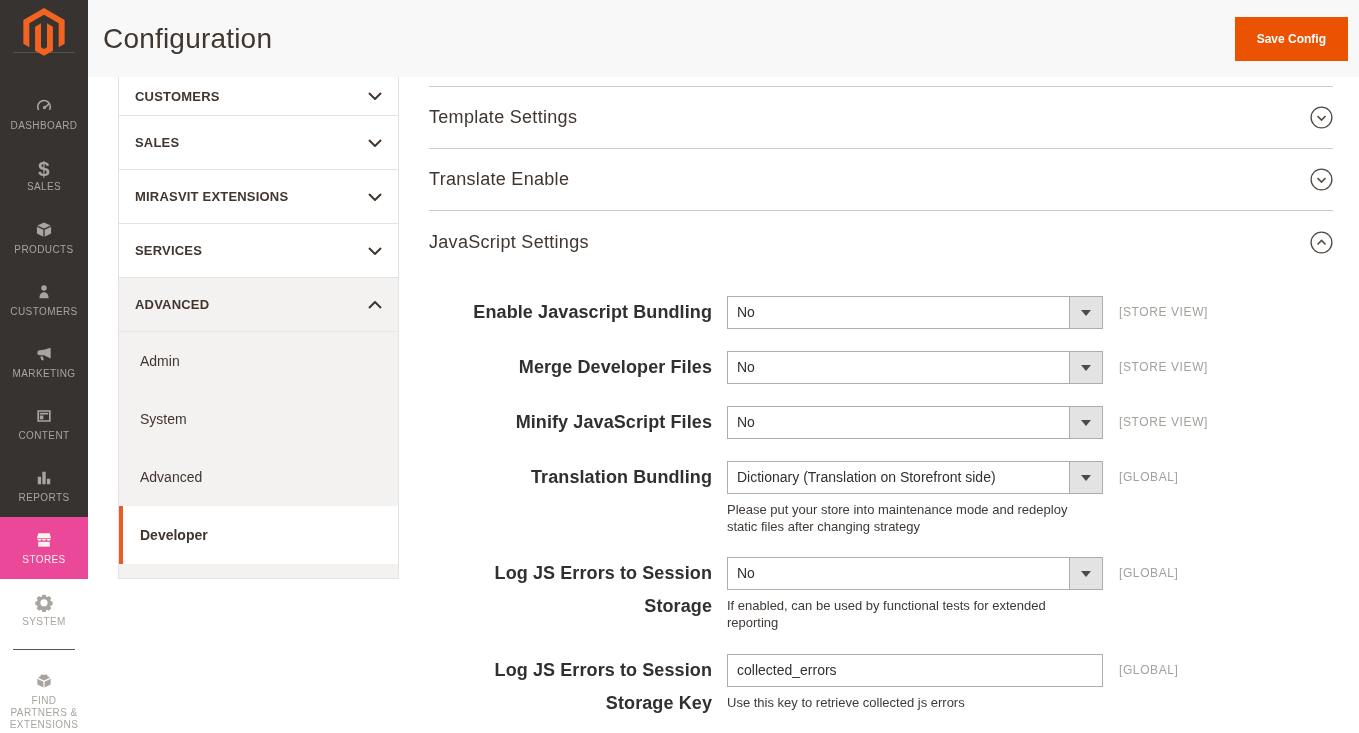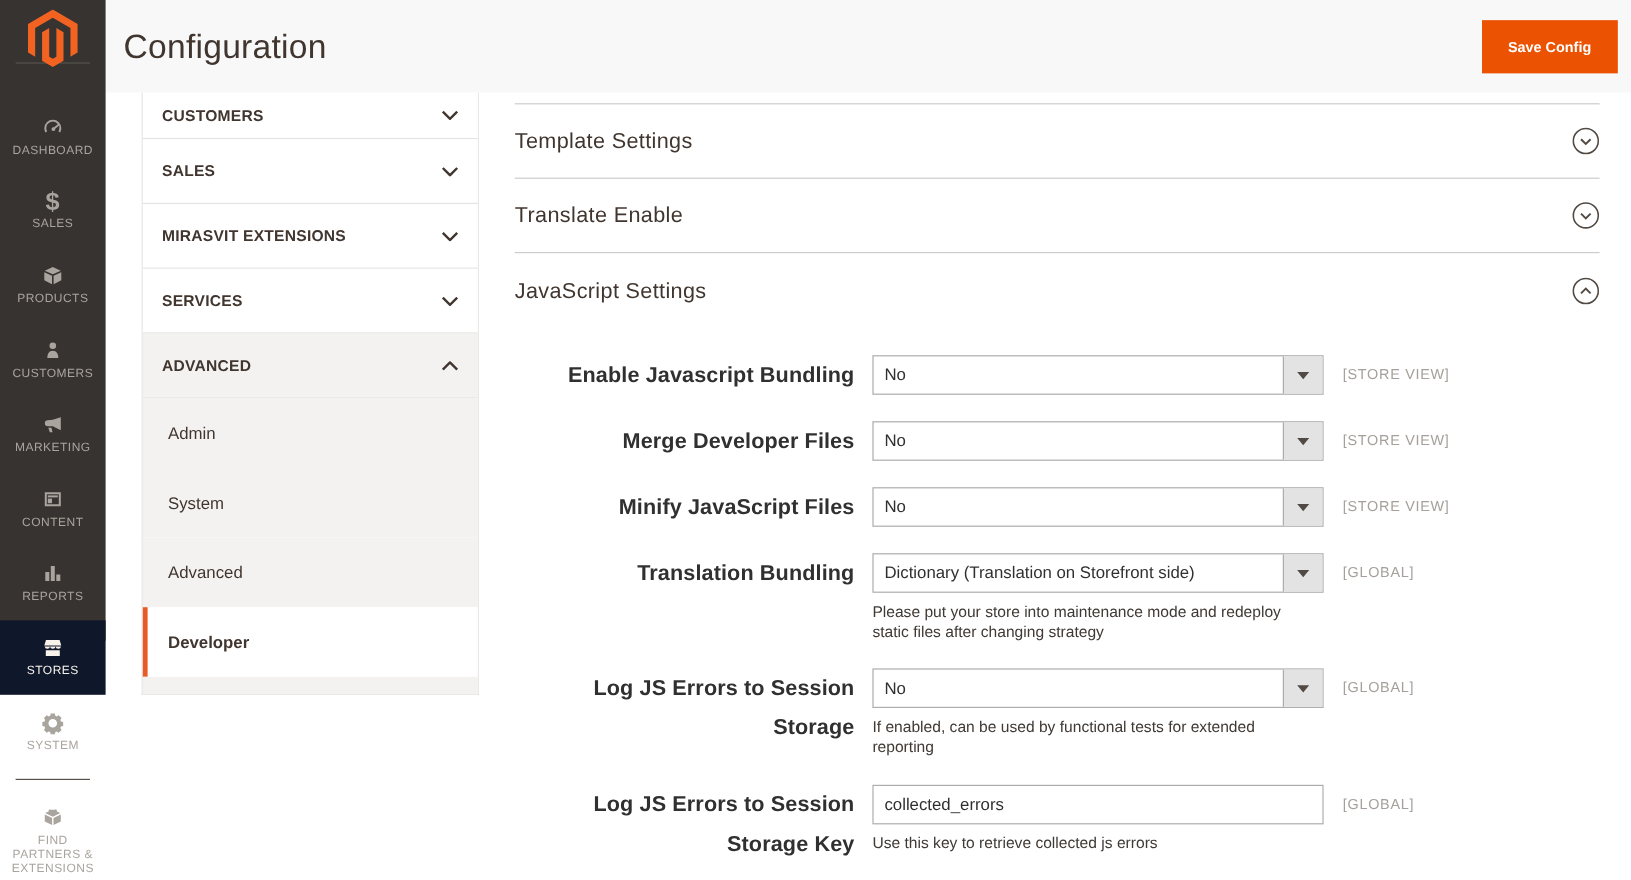--- a/index.html
+++ b/index.html
@@ -18,21 +18,21 @@
   .sidebar-sep { border-top:1px solid #57514b; margin:0 13px; }
   .sidebar-menu { margin-top:30px; }
   .side-item {
     height:62px; display:flex; flex-direction:column; align-items:center;
     justify-content:center; gap:4px; color:#a9a49e; cursor:pointer;
     font-size:10px; letter-spacing:.4px; text-align:center; line-height:1.2;
     padding:0 3px;
   }
   .side-item .lbl { max-width:80px; }
   .side-item svg { display:block; }
-  .side-item.active { background:#0f172a; color:#f7f3eb; }
+  .side-item.active { background:#ec4899; color:#f7f3eb; }
   .side-item .dollar { font-size:21px; font-weight:bold; line-height:17px; height:17px; }
   .side-item.partners { height:78px; margin-top:12px; }
   .sidebar-sep.bottom { margin-top:8px; }
 
   
   .page-header {
     position:absolute; left:88px; right:0; top:0; height:77px;
     background:#f8f8f8; z-index:20;
   }
   .page-title {

